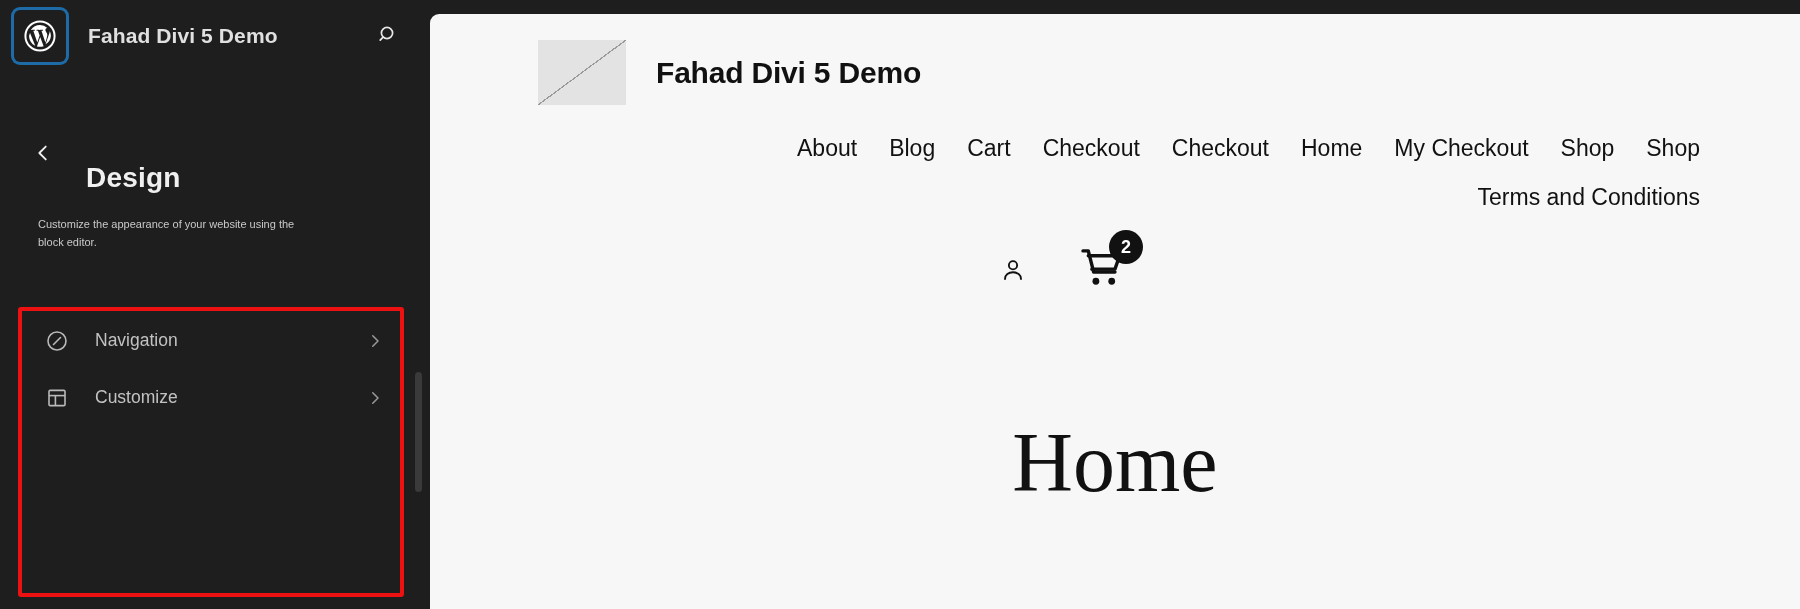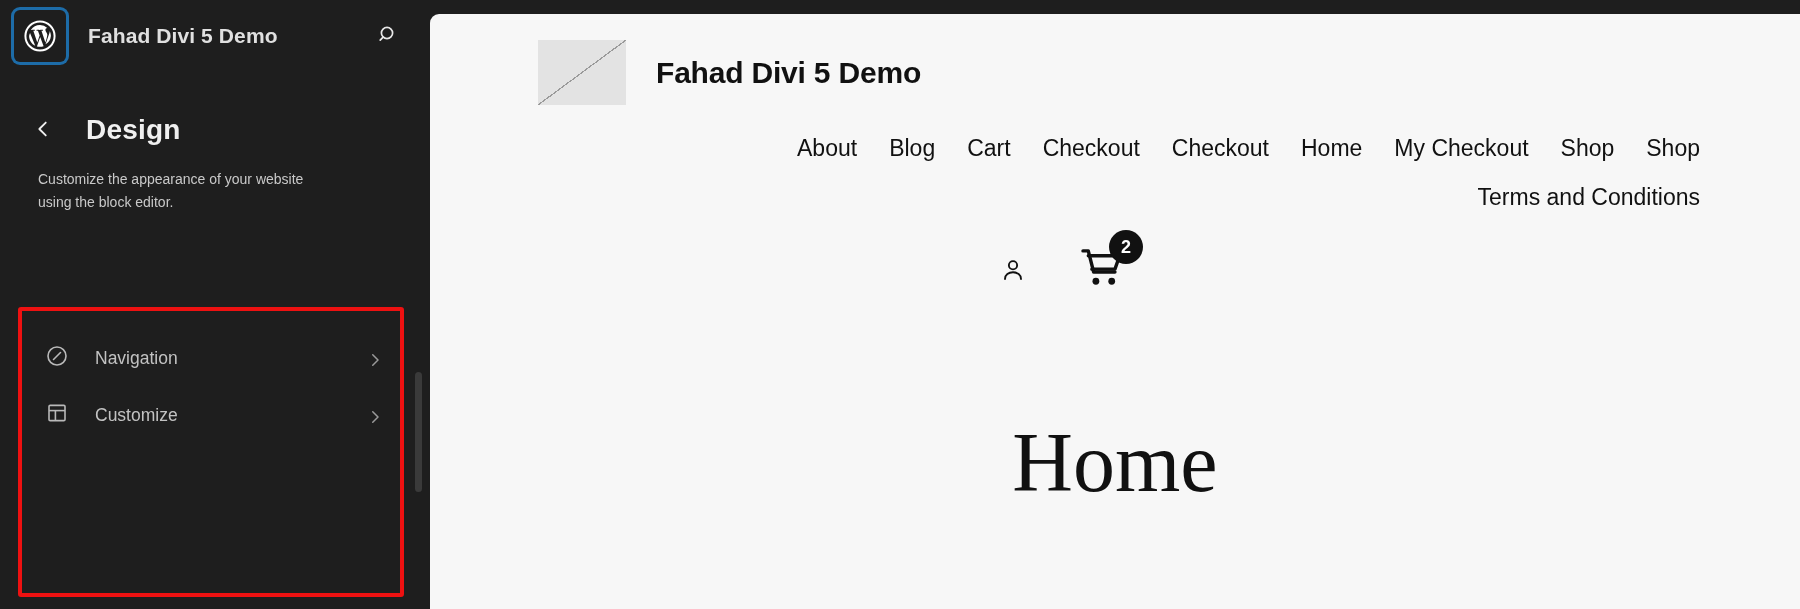--- a/index.html
+++ b/index.html
@@ -72,24 +72,25 @@
     display: flex; align-items: center; justify-content: center;
     cursor: pointer; background: none; border: none;
     flex: 0 0 26px;
   }
   .design-title {
     color: #f0f0f0;
     font-size: 28px;
     font-weight: 700;
     margin-left: 30px;
     letter-spacing: 0.2px;
+    margin-top: 48px;
   }
   .sb-desc {
     color: #c9c9c9;
-    font-size: 14px;
+    font-size: 11px;
     line-height: 1.62;
     padding: 22px 60px 0 38px;
     max-width: 380px;
   }
 
   
   .redbox {
     position: absolute;
     left: 18px;
     top: 307px;
@@ -102,21 +103,21 @@
   }
 
   .menu {
     position: absolute;
     left: 22px;
     top: 312px;
     width: 378px;
   }
   .menu-item {
     display: flex;
-    align-items: flex-end;
+    align-items: center;
     height: 57px;
     padding: 0 16px 0 22px;
     cursor: pointer;
     border-radius: 4px;
   }
   .mi-icon {
     width: 26px; height: 26px;
     flex: 0 0 26px;
     display: flex; align-items: center; justify-content: center;
     color: #b9b9b9;

